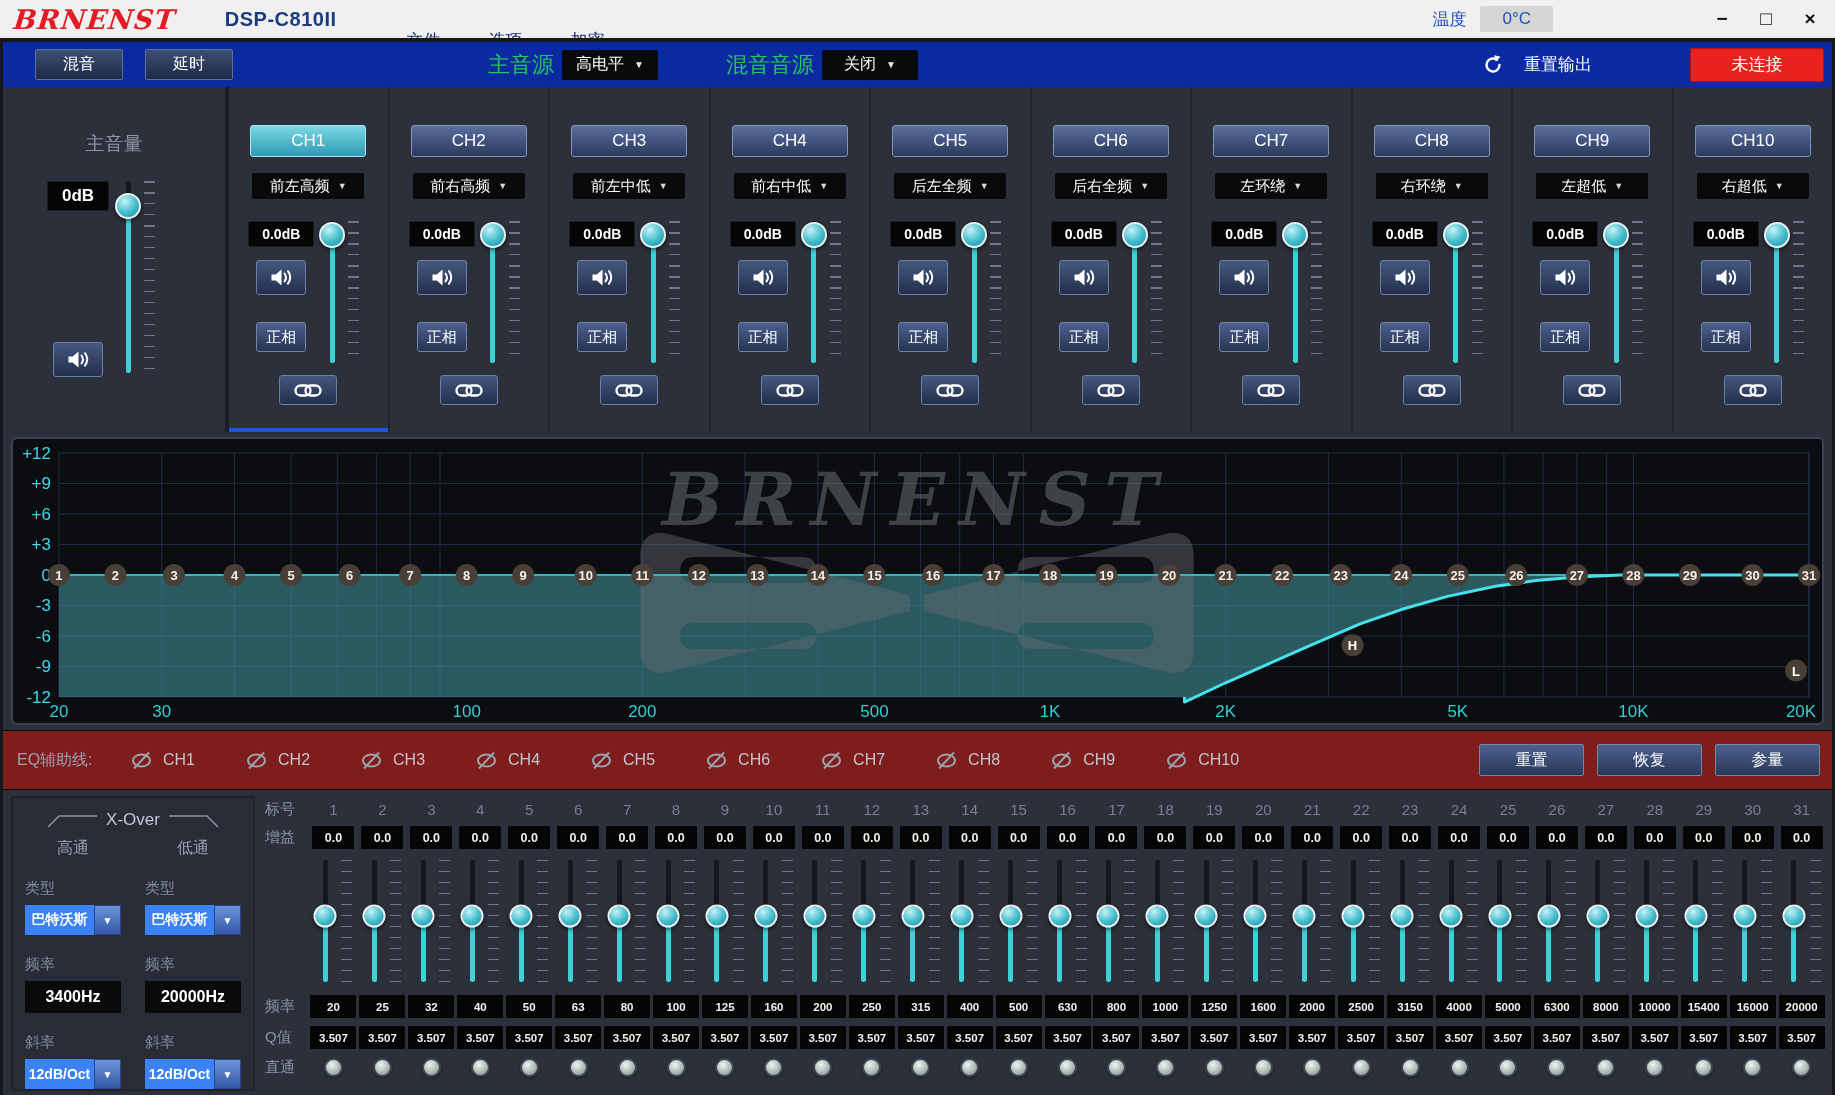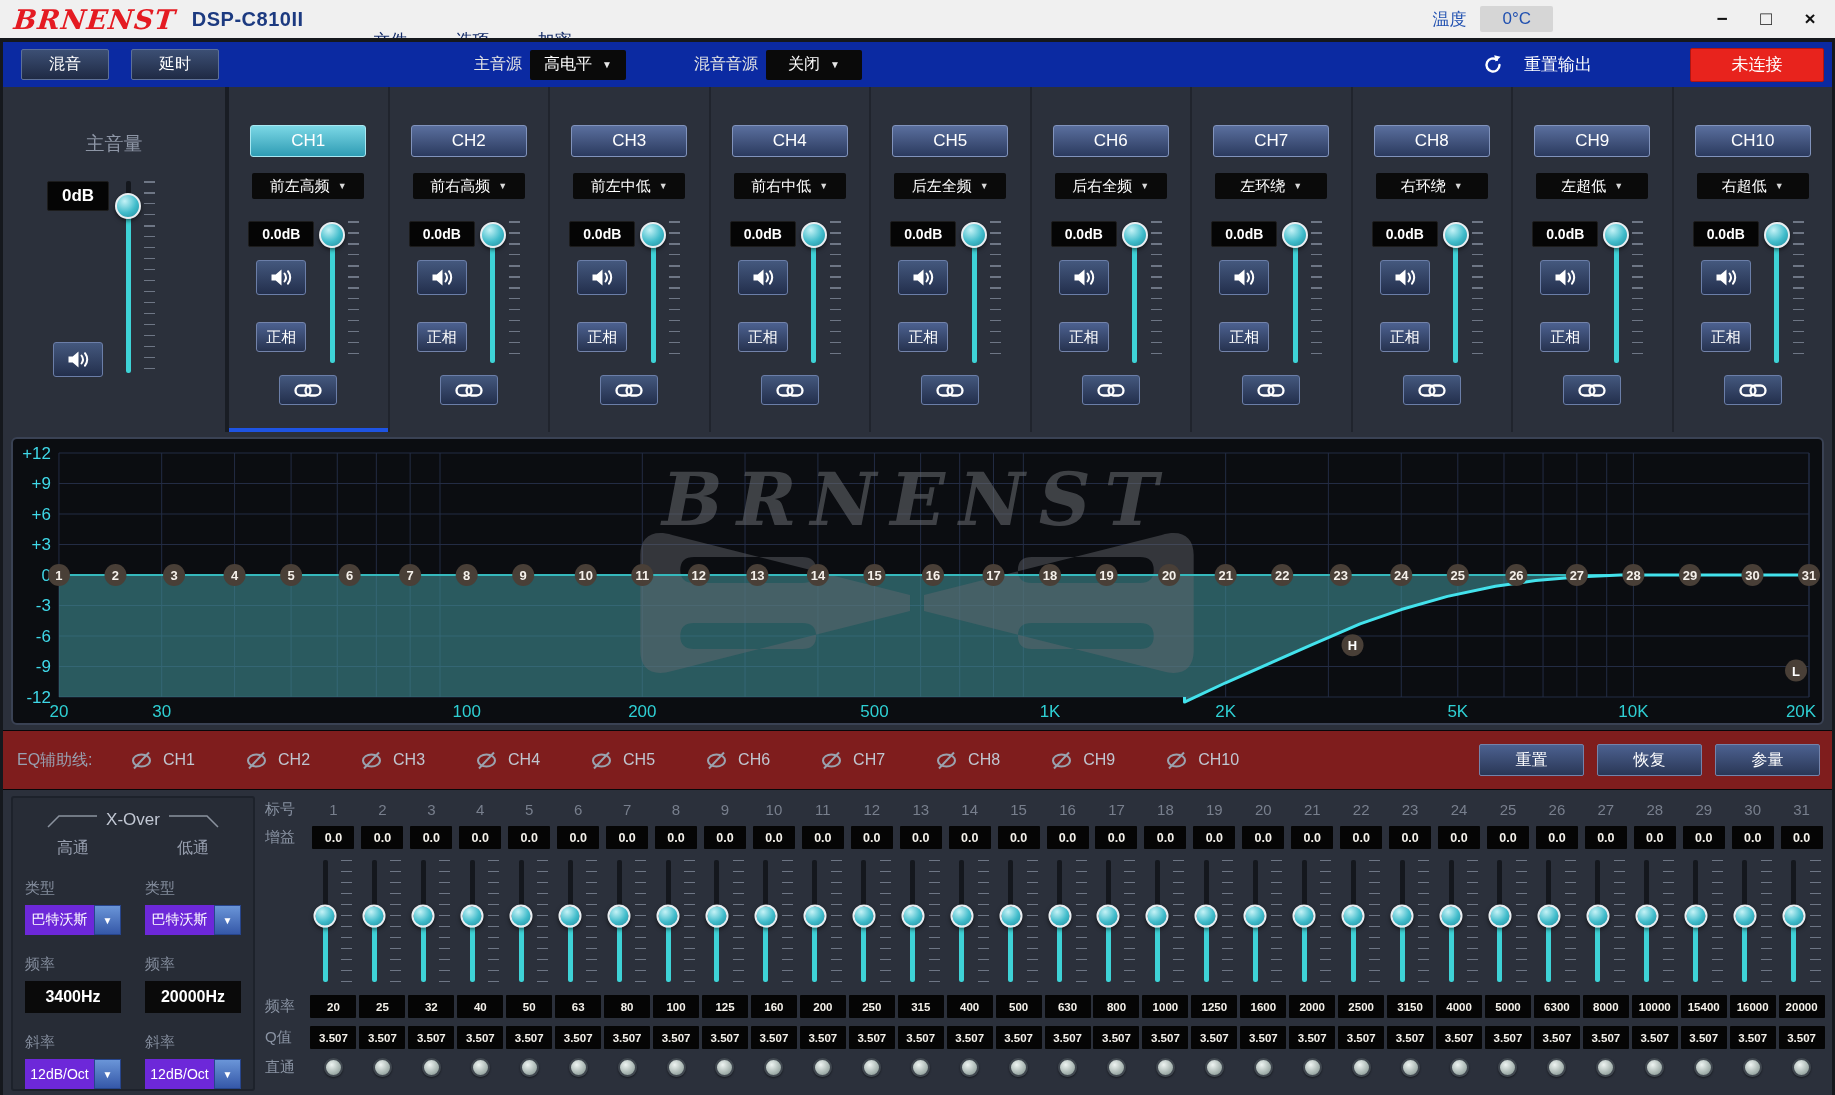--- a/index.html
+++ b/index.html
@@ -1,33 +1,33 @@
 <!DOCTYPE html>
 <html><head>
 <meta charset="utf-8">
 <style>
   html,body{margin:0;padding:0;background:#15181d;}
   body{width:1835px;height:1095px;overflow:hidden;font-family:"Liberation Sans",sans-serif;-webkit-font-smoothing:antialiased;}
   .window{width:1835px;height:1095px;display:flex;flex-direction:column;}
   
   .titlebar{height:38px;background:#f0f0f0;display:flex;align-items:center;flex:0 0 auto;}
   .logo{font-family:"DejaVu Serif",serif;font-style:italic;font-weight:bold;font-size:27px;color:#e41b22;margin-left:14px;letter-spacing:1px;transform:skewX(-6deg);}
-  .model{font-size:20px;color:#1c3a80;margin-left:16px;font-weight:bold;letter-spacing:.5px;}
+  .model{font-size:20px;color:#1c3a80;margin-left:49px;font-weight:bold;letter-spacing:.5px;}
   .menus{display:flex;margin-left:70px;gap:48px;}
   .menu-item{font-size:17px;color:#122a66;cursor:default;margin-top:42px;}
   .temp-label{margin-left:auto;font-size:17px;color:#2050b0;}
   .temp-value{margin-left:14px;background:#d6d6d6;color:#2050b0;font-size:17px;padding:3px 22px;border-radius:2px;margin-right:158px;}
   .win-btns{display:flex;gap:22px;margin-right:14px;align-items:center;}
   .win-btn{font-size:19px;color:#111;width:22px;text-align:center;font-weight:bold;cursor:default;}
   
   .frame{flex:1;border:3px solid #15181d;border-top:4px solid #15181d;display:flex;flex-direction:column;background:#2b303b;}
   
   .toolbar{height:45px;background:#0b2aa2;display:flex;align-items:center;flex:0 0 auto;}
   .tb-btn{width:86px;height:29px;background:linear-gradient(#3c4f74,#1f2a44);border:1px solid #5d7098;border-radius:2px;color:#fff;font-size:16px;display:flex;align-items:center;justify-content:center;}
-  .tb-label{color:#e5e5e5;font-size:16px;}
+  .tb-label{color:#22c55e;font-size:22px;}
   .tb-select{height:30px;background:#0a0a0a;color:#fff;font-size:16px;display:flex;align-items:center;justify-content:center;gap:10px;padding:0 8px;min-width:80px;border-radius:2px;}
   .tb-select .arrow{font-size:10px;color:#e8e8e8;}
   .reset-group{display:flex;align-items:center;gap:20px;margin-left:auto;}
   .reset-label{color:#fff;font-size:17px;}
   .connect-btn{width:132px;height:32px;background:#e8231d;border:1px solid #b01512;color:#fff;font-size:17px;display:flex;align-items:center;justify-content:center;border-radius:2px;margin-left:98px;margin-right:8px;}
   
   .channels-row{height:345px;display:flex;flex:0 0 auto;background:#2b303b;}
   .master{width:222px;flex:0 0 auto;border-right:4px solid #191d24;display:flex;flex-direction:column;align-items:center;}
   .master-label{color:#8d95a5;font-size:19px;margin-top:44px;}
   .master-body{display:flex;margin-top:24px;width:150px;height:196px;}
@@ -69,21 +69,21 @@
   .bottom{flex:1;display:flex;border-bottom:3px solid #51628c;}
   .xover{width:244px;flex:0 0 auto;margin:6px 4px 4px 8px;background:#272c36;border:2px solid #1d222b;border-radius:3px;display:flex;flex-direction:column;box-sizing:border-box;}
   .xo-title-row{display:flex;align-items:center;justify-content:center;margin-top:12px;gap:8px;}
   .xo-title{color:#c2c8d4;font-size:17px;}
   .xo-cols-head{display:flex;margin-top:8px;}
   .xo-cols-head span{flex:1;text-align:center;color:#98a0b0;font-size:16px;}
   .xo-grid{display:flex;flex:1;padding:0 12px;gap:24px;justify-content:center;}
   .xo-col{flex:1;display:flex;flex-direction:column;}
   .xo-lab{color:#848d9d;font-size:15px;margin-top:20px;}
   .xo-dd{display:flex;margin-top:7px;height:30px;}
-  .xo-dd .face{flex:1;background:#6d28d9;color:#fff;font-size:14px;font-weight:normal;display:flex;align-items:center;justify-content:center;}
+  .xo-dd .face{flex:1;background:#3b82f6;color:#fff;font-size:14px;font-weight:bold;display:flex;align-items:center;justify-content:center;}
   .xo-dd .btn{width:25px;background:linear-gradient(#6a95d8,#3558a8);border:1px solid #27458c;color:#fff;font-size:10px;display:flex;align-items:center;justify-content:center;}
   .xo-val{margin-top:7px;height:32px;background:#0a0a0a;color:#fff;font-size:16px;font-weight:bold;display:flex;align-items:center;justify-content:center;}
   
   .bands{flex:1;display:flex;flex-direction:column;padding:6px 6px 4px 6px;box-sizing:border-box;}
   .band-row{display:flex;align-items:center;}
   .band-rowlabel{width:44px;flex:0 0 auto;color:#8a93a3;font-size:15px;}
   .band-cell{flex:1;display:flex;align-items:center;justify-content:center;}
   .row-index{height:26px;}
   .row-index .band-cell{color:#787f8d;font-size:15px;}
   .row-gain,.row-freq,.row-q{height:31px;}
@@ -112,21 +112,21 @@
     <div class="win-btns">
       <span class="win-btn">−</span>
       <span class="win-btn">□</span>
       <span class="win-btn">×</span>
     </div>
   </div>
 
   <div class="frame">
 
     <div class="toolbar">
-      <div class="tb-btn" style="margin-left:18px">混音</div>
+      <div class="tb-btn" style="margin-left:32px">混音</div>
       <div class="tb-btn" style="margin-left:22px">延时</div>
       <span class="tb-label" style="margin-left:255px">主音源</span>
       <div class="tb-select" style="margin-left:8px">
         <span>高电平</span>
         <span class="arrow">▼</span>
       </div>
       <span class="tb-label" style="margin-left:68px">混音音源</span>
       <div class="tb-select" style="margin-left:8px">
         <span>关闭</span>
         <span class="arrow">▼</span>

